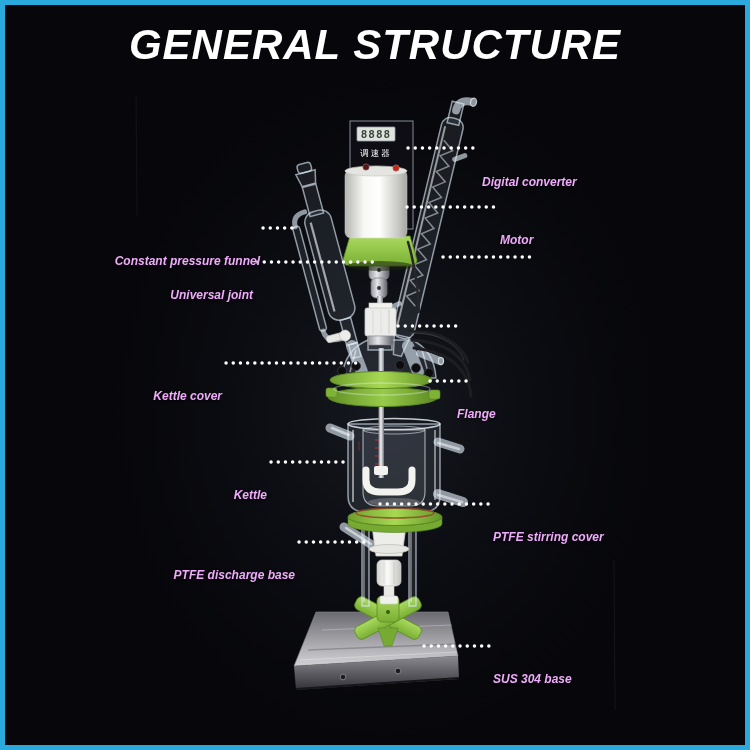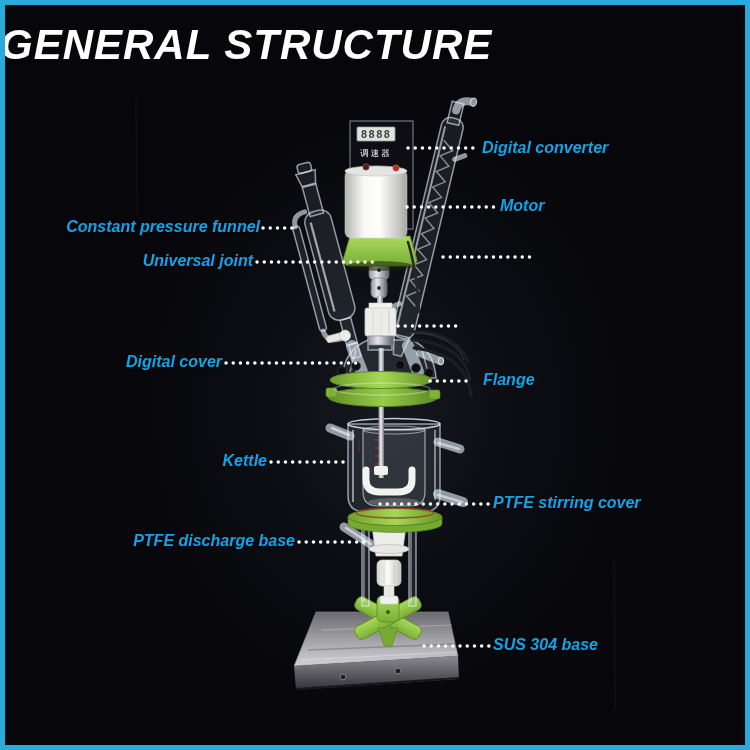--- a/index.html
+++ b/index.html
@@ -1,24 +1,24 @@
 <!DOCTYPE html>
 <html><head>
 <meta charset="utf-8">
 <style>
   html,body{margin:0;padding:0;background:#000;}
   .stage{position:relative;width:750px;height:750px;background:#07070b;overflow:hidden;
          font-family:"Liberation Sans",sans-serif;}
   .frame-border{position:absolute;inset:0;border:5px solid #2aa9dd;pointer-events:none;z-index:10;}
   .artwork{position:absolute;left:0;top:0;z-index:1;}
-  .title{position:absolute;left:0;right:0;top:21px;text-align:left;z-index:3;
+  .title{position:absolute;left:0;right:0;top:21px;text-align:center;z-index:3;
          color:#fff;font-style:italic;font-weight:800;font-size:42px;letter-spacing:1px;
          white-space:nowrap;}
-  .label{position:absolute;z-index:3;color:#0ea5e9;font-style:italic;font-weight:700;font-size:16px;
-         white-space:nowrap;transform:translateY(-54%);text-shadow:0 1px 3px rgba(0,0,0,.7);}
+  .label{position:absolute;z-index:3;color:#f0abfc;font-style:italic;font-weight:700;font-size:12px;
+         white-space:nowrap;transform:translateY(-54%);text-shadow:0 1px 3px rgba(0,0,0,.7);margin-top:34px;}
   
   .gs{stroke:rgba(225,238,248,.62);fill:rgba(185,205,222,.10);stroke-width:1.5;}
   .gl{stroke:rgba(225,238,248,.62);fill:none;stroke-linecap:round;}
   .dots{stroke:#fff;stroke-width:3.4;stroke-dasharray:0.1 7.1;stroke-linecap:round;fill:none;}
 </style>
 </head>
 <body>
 
 <div class="stage">
 
@@ -262,24 +262,24 @@
       <path class="dots" d="M430,381 H470"></path>
       <path class="dots" d="M271,462 H347"></path>
       <path class="dots" d="M380,504 H489"></path>
       <path class="dots" d="M299,542 H369"></path>
       <path class="dots" d="M424,646 H489"></path>
     </g>
   </svg>
 
   <div class="label" style="right:490px;top:228px">Constant pressure funnel</div>
   <div class="label" style="right:497px;top:262px">Universal joint</div>
-  <div class="label" style="right:528px;top:363px">Digital cover</div>
+  <div class="label" style="right:528px;top:363px">Kettle cover</div>
   <div class="label" style="right:483px;top:462px">Kettle</div>
   <div class="label" style="right:455px;top:542px">PTFE discharge base</div>
 
   <div class="label" style="left:482px;top:149px">Digital converter</div>
   <div class="label" style="left:500px;top:207px">Motor</div>
-  <div class="label" style="left:483px;top:381px">Flange</div>
+  <div class="label" style="left:457px;top:381px">Flange</div>
   <div class="label" style="left:493px;top:504px">PTFE stirring cover</div>
   <div class="label" style="left:493px;top:646px">SUS 304 base</div>
 
   <div class="frame-border"></div>
 </div>
 
 </body></html>

